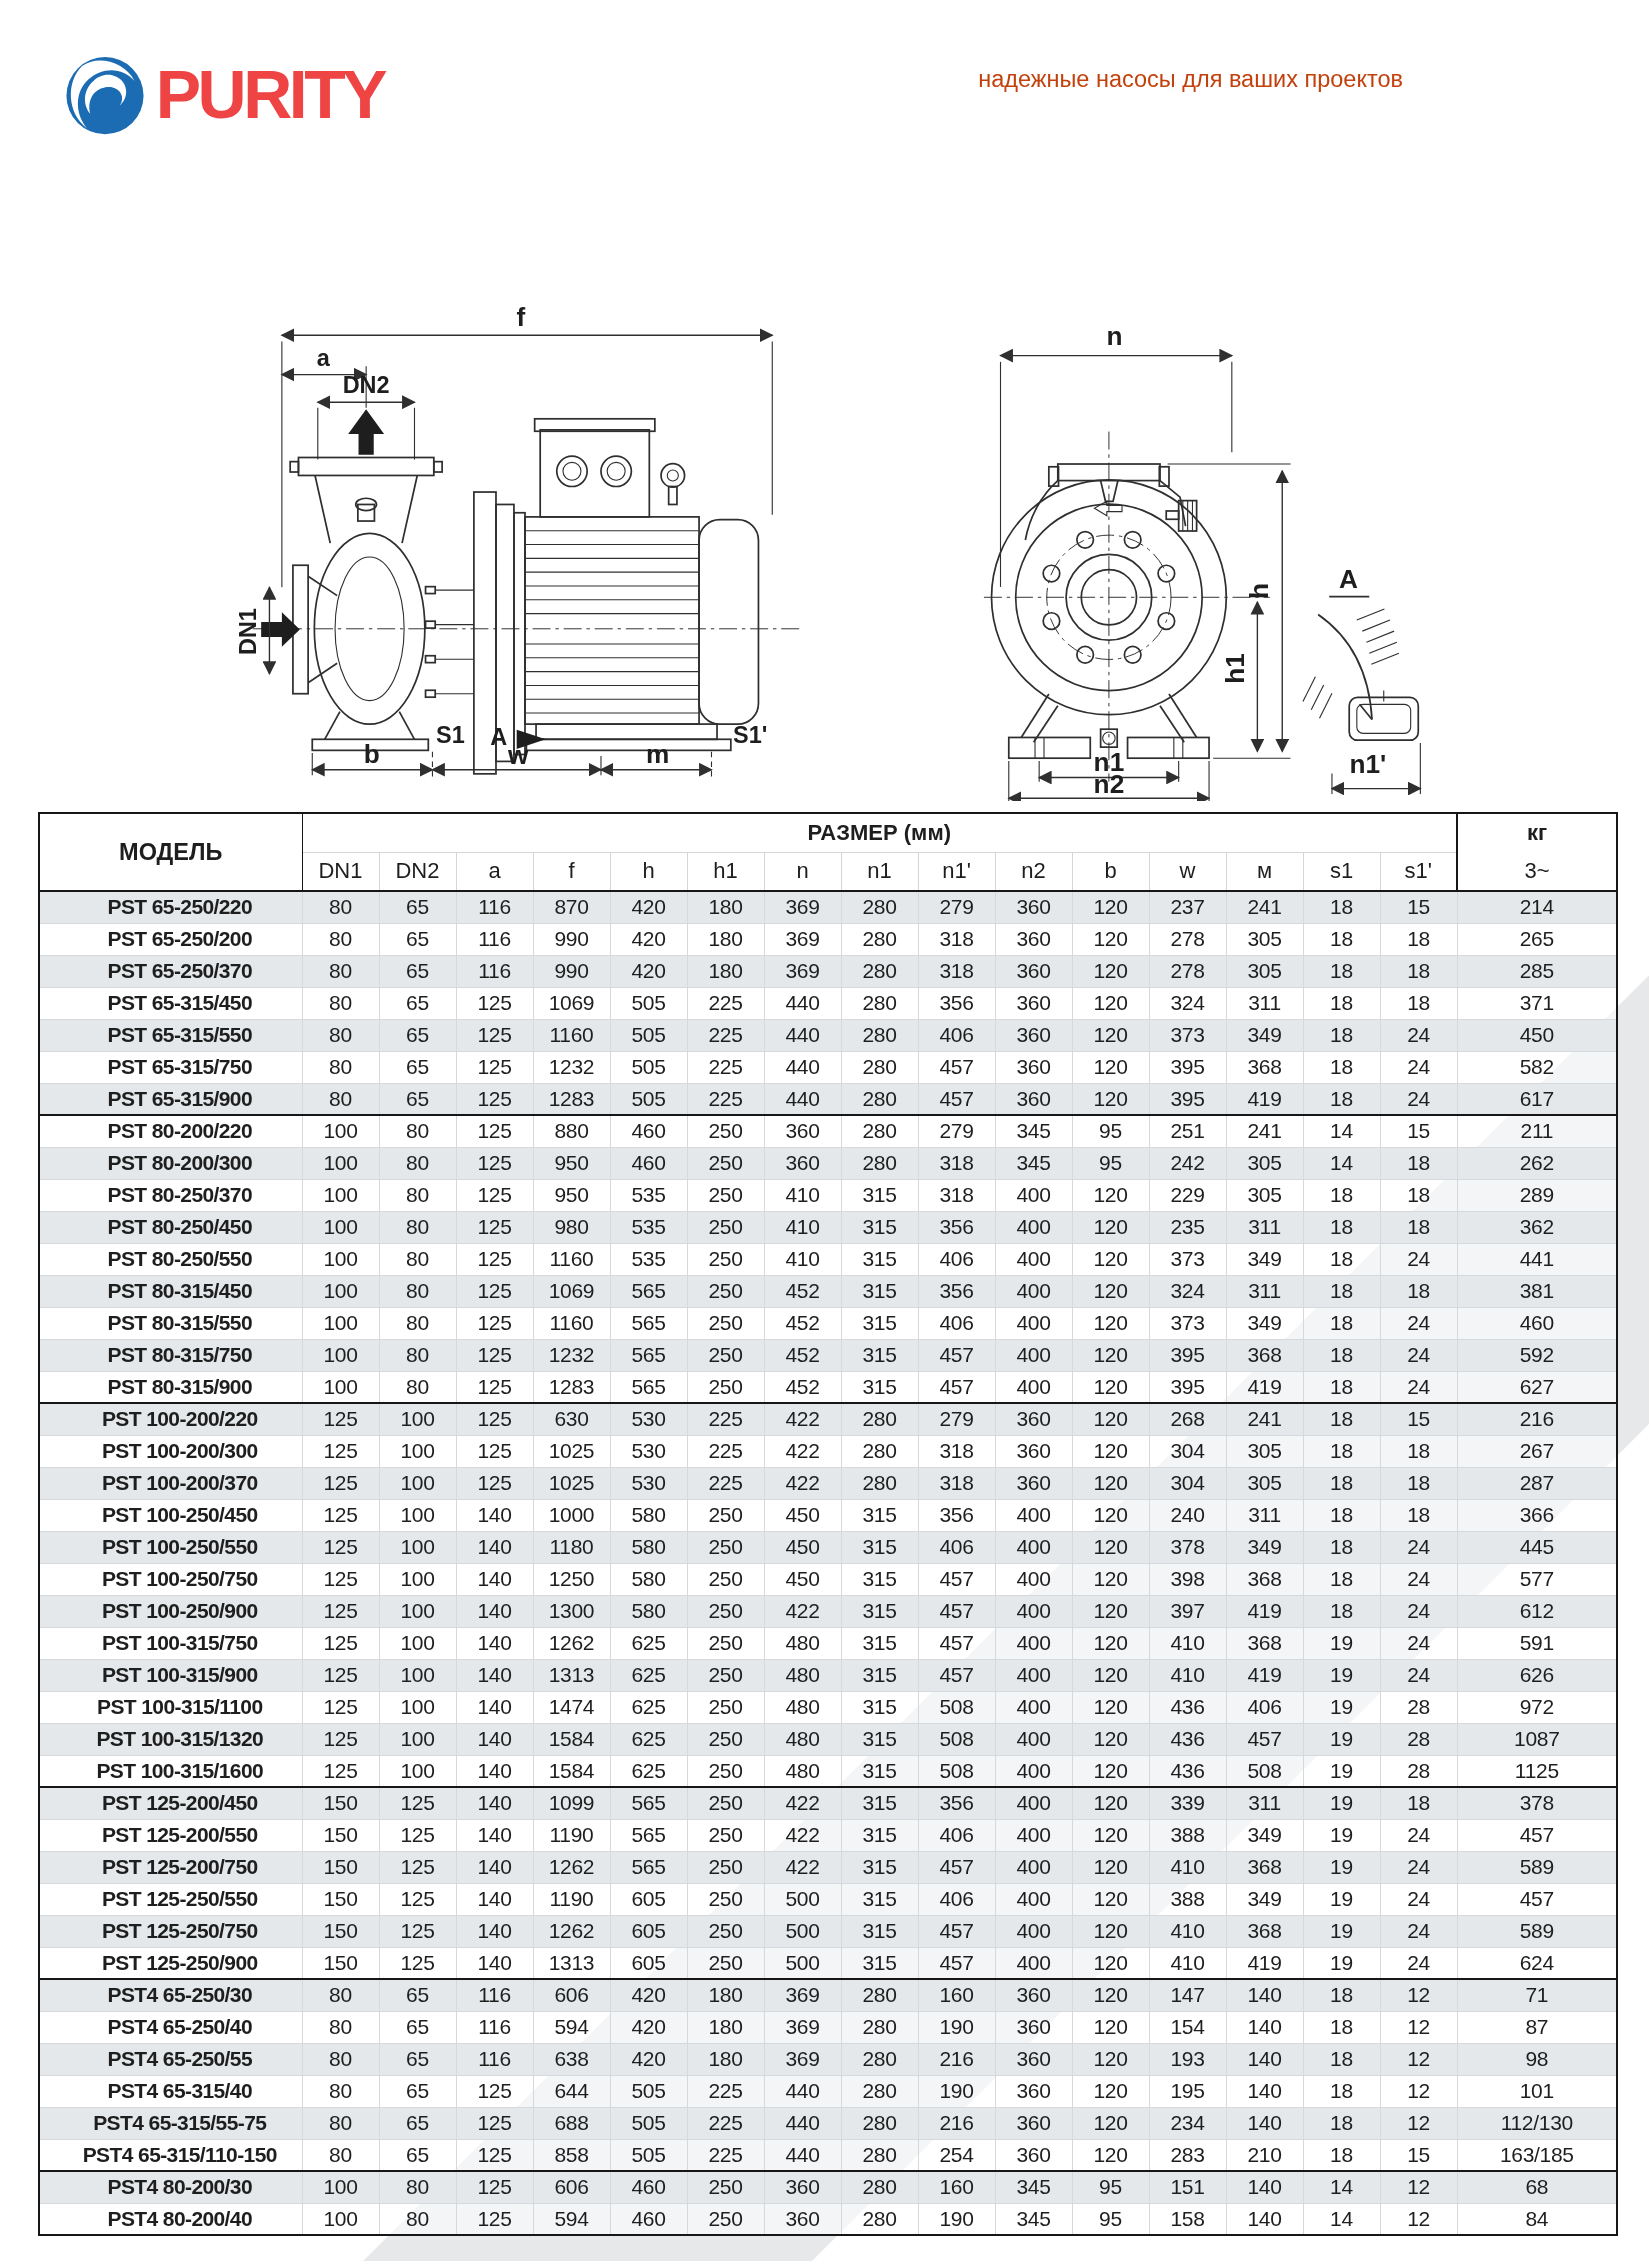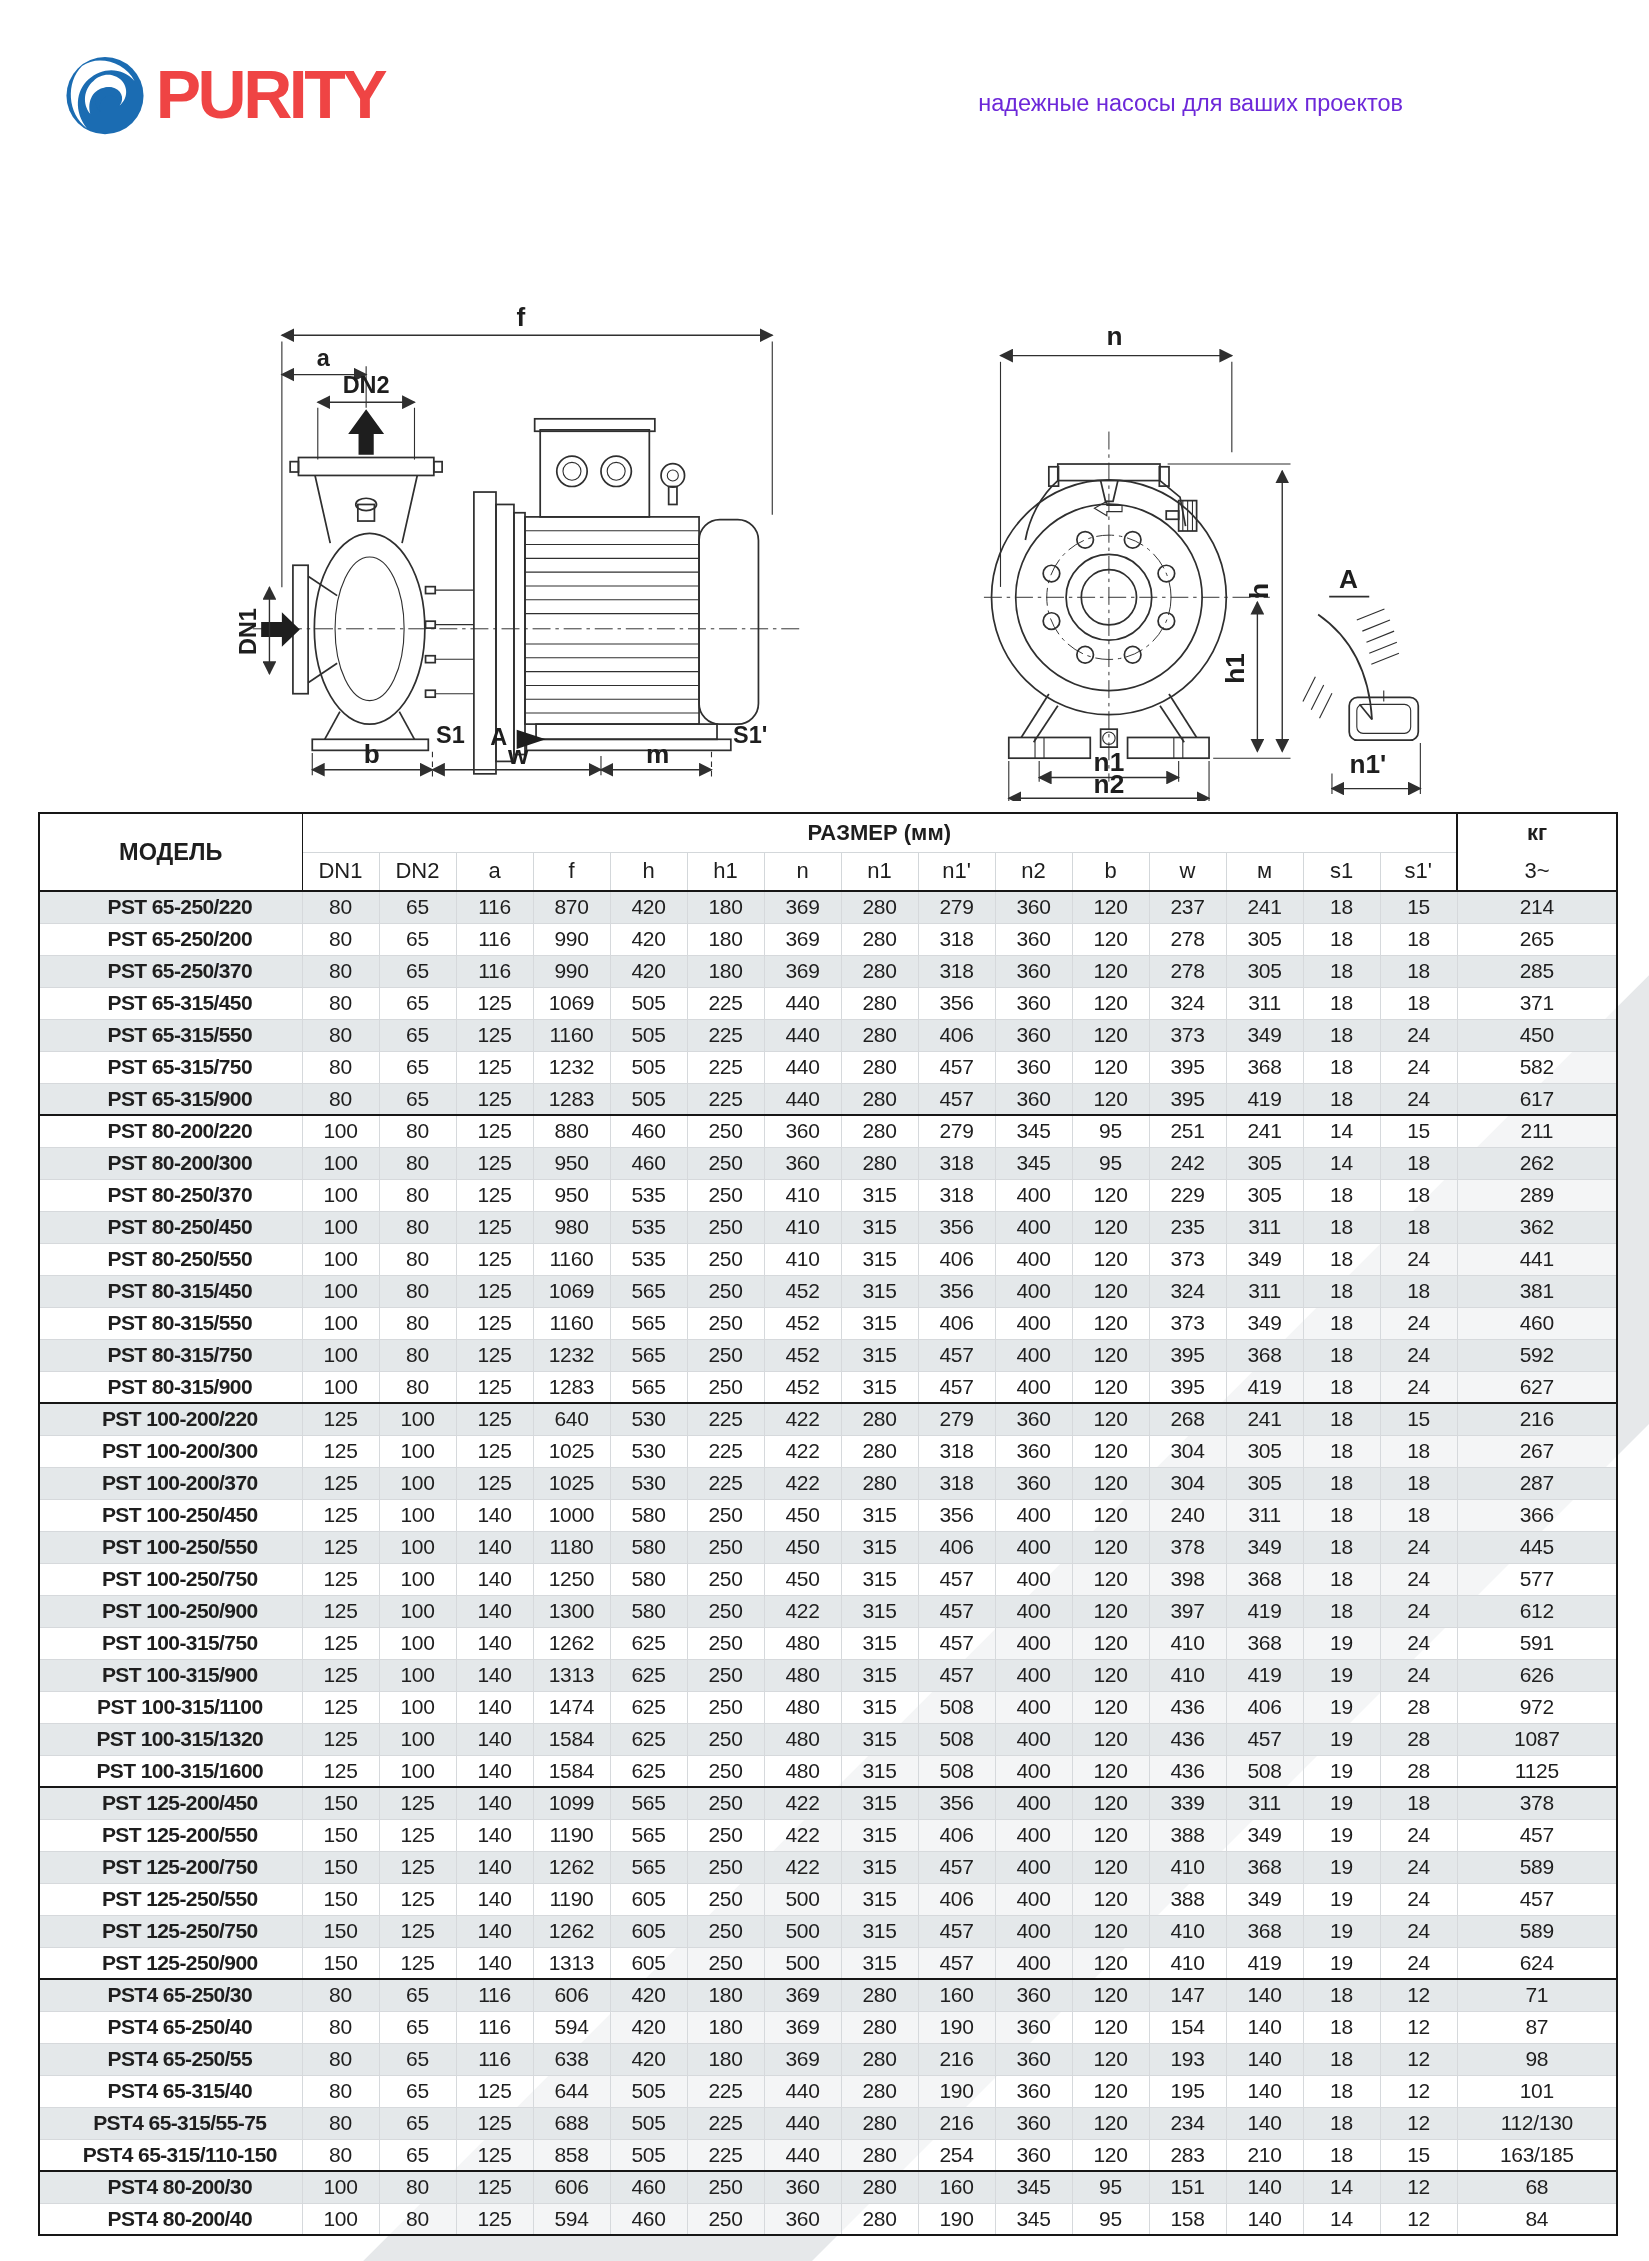--- a/index.html
+++ b/index.html
@@ -5,21 +5,21 @@
   html,body{margin:0;padding:0;}
   body{
     width:1650px;height:2261px;position:relative;overflow:hidden;
     background:#ffffff;color:#1e1e1e;
     font-family:"Liberation Sans", sans-serif;
   }
   
   .brand{position:absolute;left:64px;top:53px;display:flex;align-items:center;gap:9.7px;z-index:3;}
   .brand-mark{width:82px;height:82px;}
   .brand-text{font-size:68px;font-weight:bold;color:#ef4444;letter-spacing:-3.5px;line-height:1;}
-  .tagline{position:absolute;top:66px;right:247px;font-size:23.5px;color:#6d28d9;z-index:3;margin-top:24px;}
+  .tagline{position:absolute;top:66px;right:247px;font-size:23.5px;color:#c2410c;z-index:3;}
   
   .wm-clip{position:absolute;left:0;top:795px;width:1650px;height:1467px;overflow:hidden;z-index:0;}
   .band{position:absolute;width:2902px;background:#e6e8ea;transform:rotate(-45deg);transform-origin:center;}
   .b1{height:145px;top:166px;left:380px;}
   .b2{height:207px;top:525px;left:-104px;}
   .b3{height:124px;top:857px;left:-345px;}
   .b4{height:193px;top:1216px;left:-622px;}
   
   .draw{position:absolute;z-index:2;}
   .draw-left{left:228px;top:297px;}
@@ -620,21 +620,21 @@
         <td>419</td>
         <td>18</td>
         <td>24</td>
         <td class="kg">627</td>
       </tr>
       <tr class="shade gsep">
         <td class="model">PST 100-200/220</td>
         <td>125</td>
         <td>100</td>
         <td>125</td>
-        <td>640</td>
+        <td>630</td>
         <td>530</td>
         <td>225</td>
         <td>422</td>
         <td>280</td>
         <td>279</td>
         <td>360</td>
         <td>120</td>
         <td>268</td>
         <td>241</td>
         <td>18</td>

